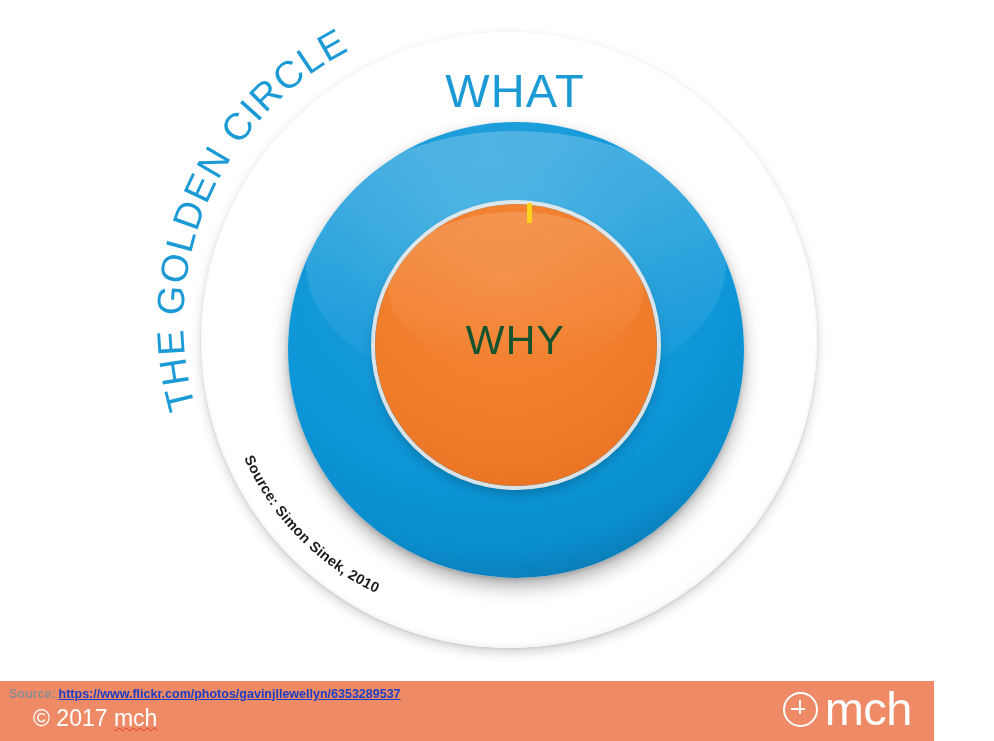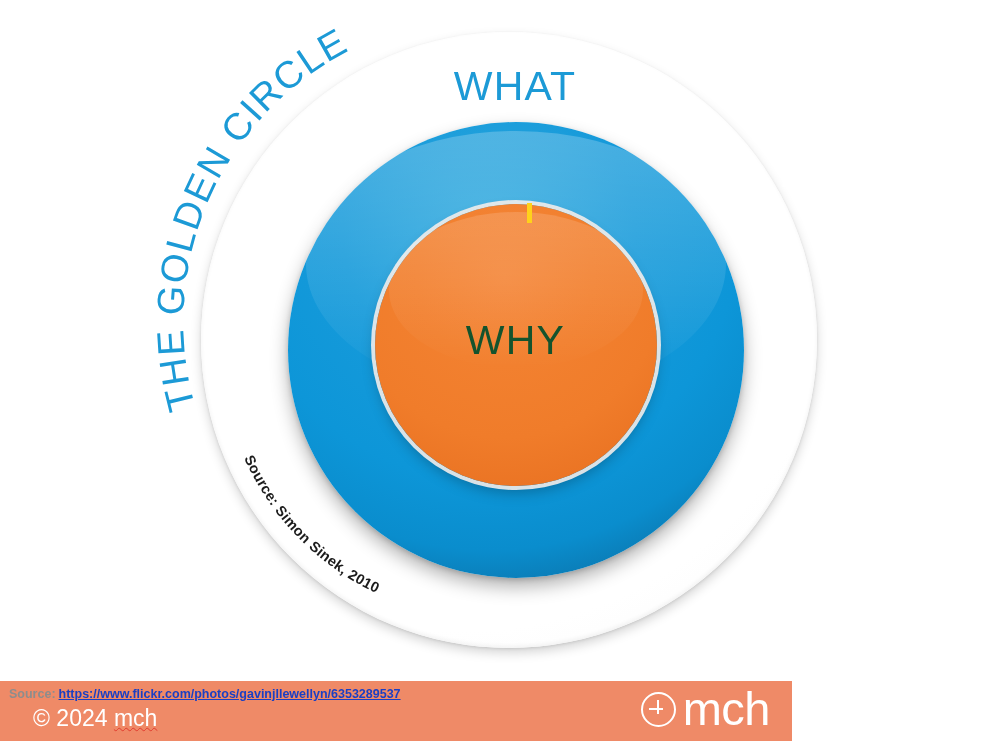--- a/index.html
+++ b/index.html
@@ -109,21 +109,21 @@
   }
 
   
   .label-what {
     position: absolute;
     left: 0;
     top: 58px;
     width: 730px;
     text-align: center;
     color: #1c9ad6;
-    font-size: 41px;
+    font-size: 47px;
     font-weight: 400;
     letter-spacing: 1.2px;
     font-family: "Liberation Sans", sans-serif;
   }
   .label-how {
     position: absolute;
     left: 0;
     top: 145px;
     width: 733px;
     text-align: right;
@@ -165,21 +165,21 @@
     font-weight: bold;
     fill: #1b1b1b;
     letter-spacing: 0.3px;
   }
 
   
   #footer-bar {
     position: absolute;
     left: 0;
     top: 681px;
-    width: 792px;
+    width: 934px;
     height: 60px;
     background: #ef8a67;
   }
   .footer-line1 {
     position: absolute;
     left: 9px;
     top: 6px;
     font-size: 12.5px;
     font-weight: bold;
     white-space: nowrap;
@@ -281,21 +281,21 @@
         <textPath href="#sourceArc" startOffset="2%" id="tp-source">Source: Simon Sinek, 2010</textPath>
       </text>
     </svg>
   </div>
 
   <div id="footer-bar">
     <div class="footer-line1">
       <span class="src-label">Source:</span><a class="src-url" href="#">https://www.flickr.com/photos/gavinjllewellyn/6353289537</a>
     </div>
     <div class="footer-line2">
-      <span>© 2024 </span><span class="copy-mch">mch</span>
+      <span>© 2017 </span><span class="copy-mch">mch</span>
     </div>
     <div id="footer-logo">
       <span class="logo-mark"></span>
       <span class="logo-text">mch</span>
     </div>
   </div>
 
 </div>
 
 </body></html>

